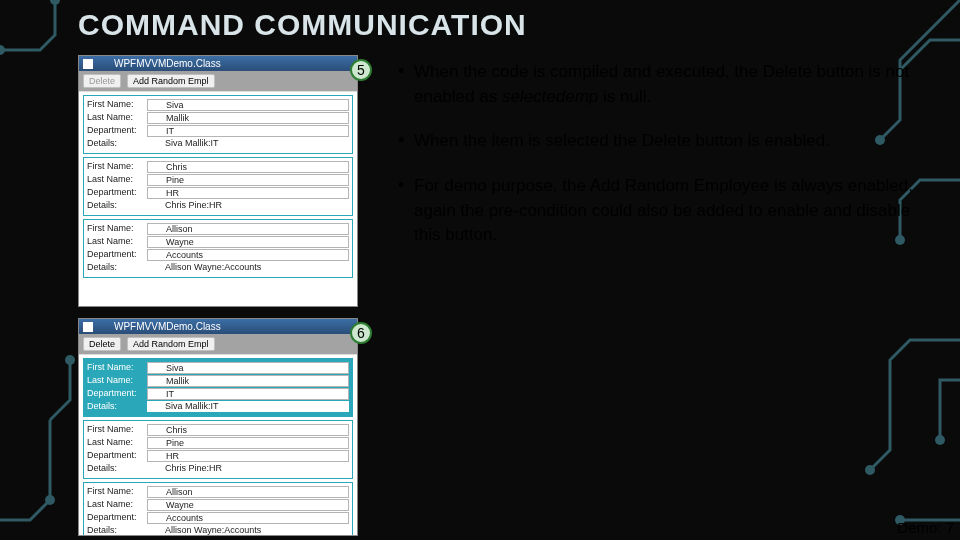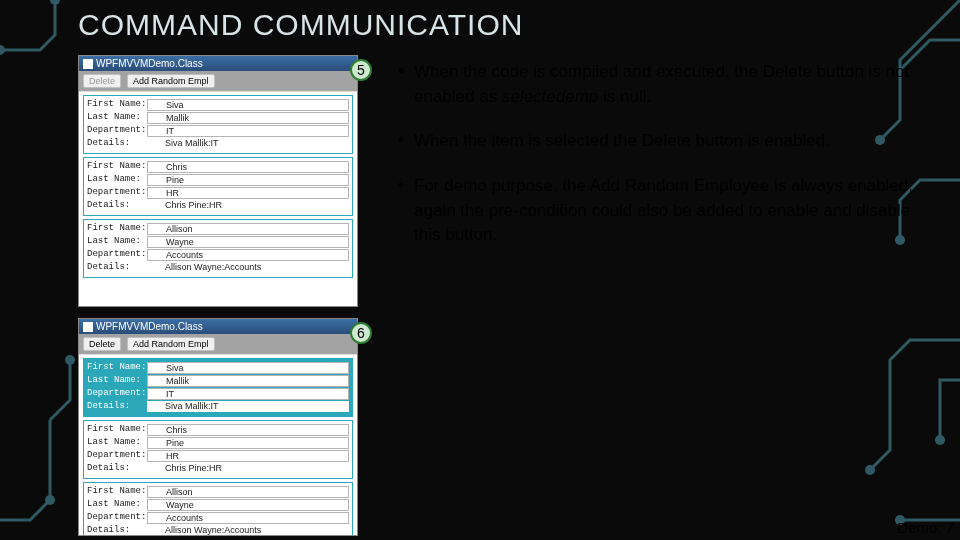--- a/index.html
+++ b/index.html
@@ -12,36 +12,36 @@
   
   .bg { position: absolute; inset: 0; z-index: 0; }
   .slide { position: relative; z-index: 1; width: 100%; height: 100%; }
 
   .title {
     position: absolute;
     top: 8px; left: 78px;
     color: #d8e4e8;
     font-size: 30px;
     letter-spacing: 1px;
-    font-weight: 400;
+    font-weight: 700;
   }
 
   .mock-window {
     position: absolute;
     background: #fff;
     border: 1px solid #888;
   }
   .mock-titlebar {
     background: linear-gradient(#3b6ea5, #2a4d78);
     color: #fff;
     font-size: 10px;
     padding: 2px 4px;
     display: flex;
     align-items: center;
-    gap: 3px;
+    gap: 21px;
   }
   .tb-icon { width: 10px; height: 10px; background:#fff; display:inline-block; }
   .mock-toolbar {
     display: flex;
     gap: 6px;
     padding: 3px 4px;
     background: #a3a3a3;
     border-bottom: 1px solid #ddd;
   }
   .tb-btn {
@@ -59,21 +59,21 @@
     padding: 2px 3px 3px;
   }
   .emp-card.sel {
     background: #2aa7b8;
   }
   .emp-row {
     display: flex;
     font-size: 9px;
     margin: 1px 0;
   }
-  .emp-row .lbl { width: 60px; color:#222;font-family:Liberation Mono, monospace; }
+  .emp-row .lbl { width: 60px; color:#222; }
   .emp-row .val {
     flex: 1;
     background: #fff;
     border: 1px solid #b5b5b5;
     padding: 0 18px;
     color: #222;
     min-height: 11px;
   }
   .emp-card.sel .lbl { color:#fff; }
   .emp-row.details .val { border: none; }

